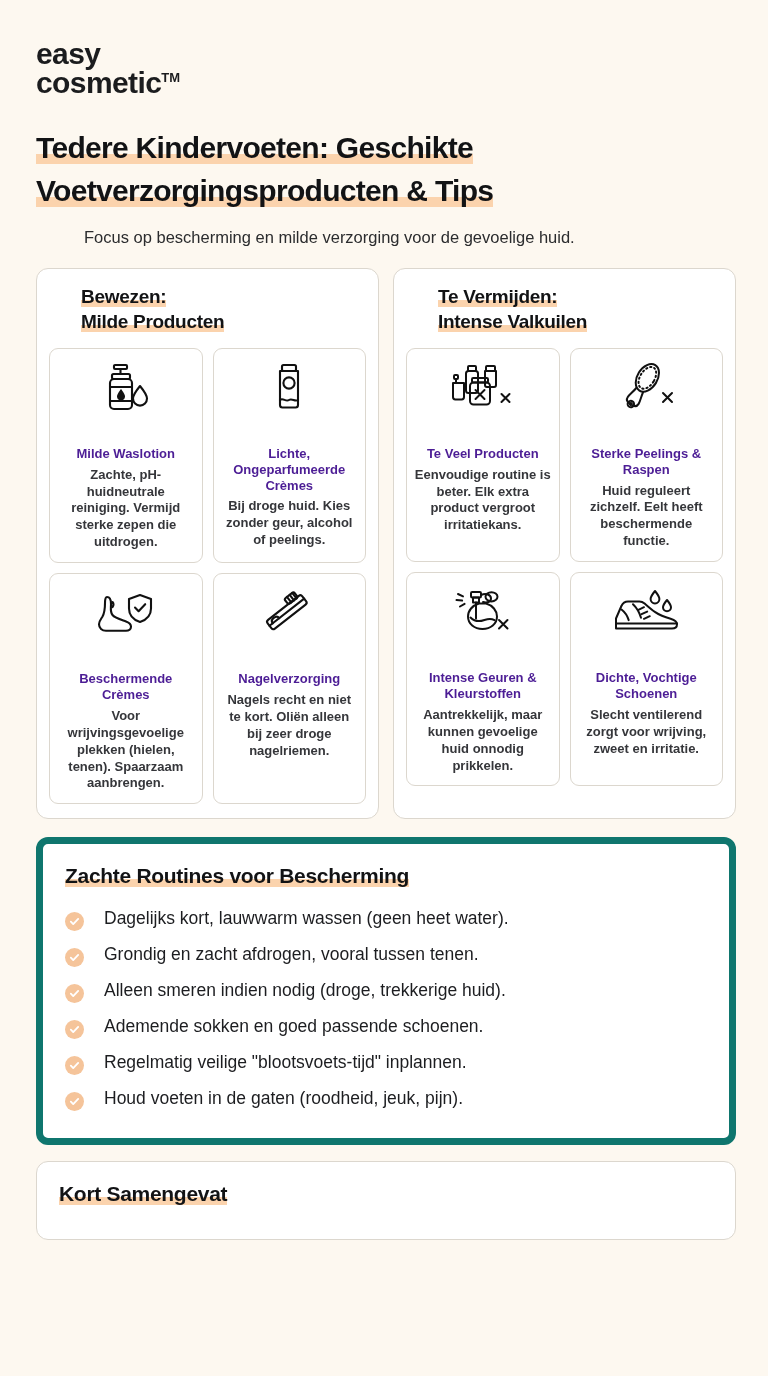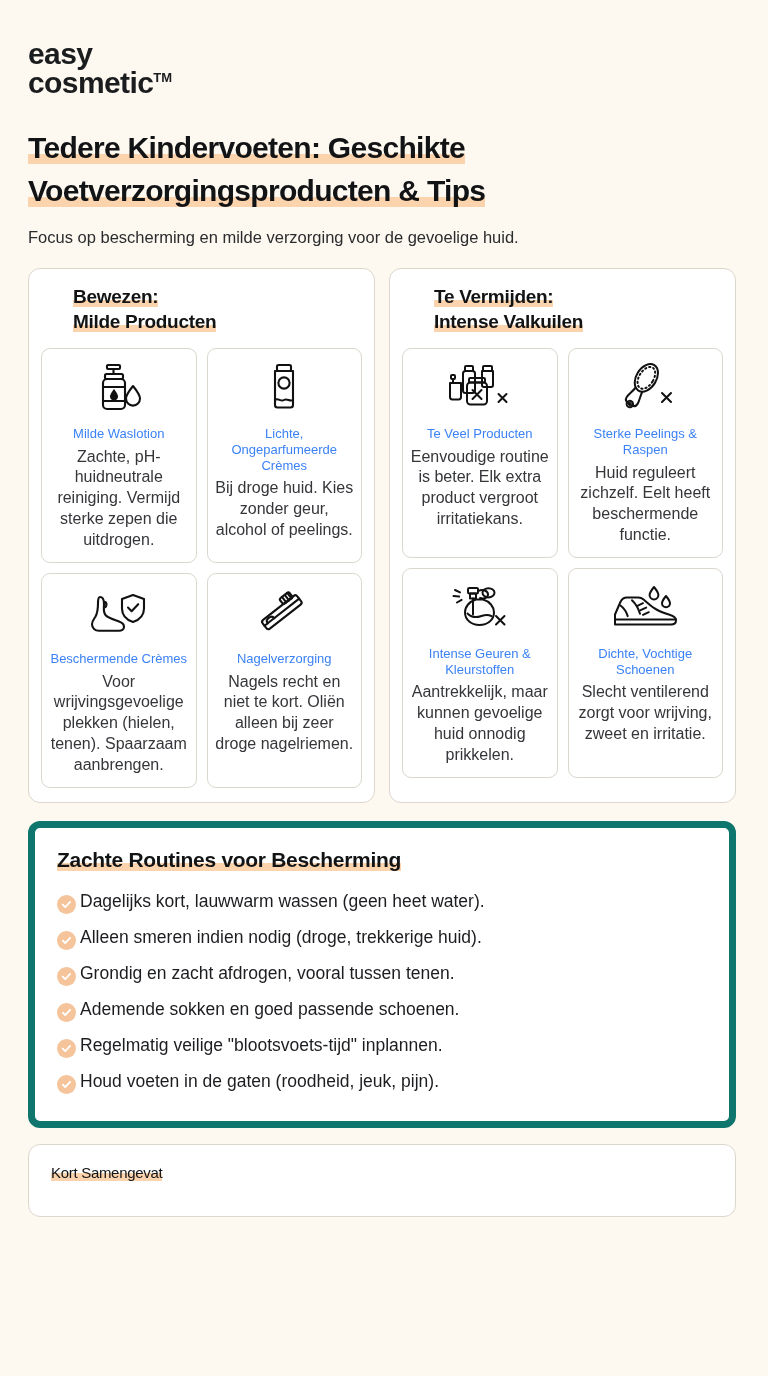--- a/index.html
+++ b/index.html
@@ -9,21 +9,21 @@
     height: 1376px;
     background: #FDF8F0;
     font-family: "Liberation Sans", sans-serif;
     color: #17181A;
     overflow: hidden;
   }
 
   .page {
     width: 768px;
     height: 1376px;
-    padding: 32px 32px 24px 28px;
+    padding: 32px 32px 24px 36px;
     position: relative;
     border-radius: 20px;
   }
 
   
   .logo {
     margin-top: 8px;
     margin-bottom: 30px;
     line-height: 0.95;
   }
@@ -54,20 +54,21 @@
     background: linear-gradient(to top, #FBD3AD 0px, #FBD3AD 10px, rgba(0,0,0,0) 10px);
     box-decoration-break: clone;
     -webkit-box-decoration-break: clone;
   }
   .subtitle {
     margin-top: 14px;
     font-size: 16.5px;
     color: #2B2C2E;
     line-height: 1.35;
     margin-bottom: 20px;
+    margin-left: 48px;
   }
 
   
   .cols {
     display: flex;
     gap: 14px;
     margin-bottom: 18px;
   }
   .col-card {
     flex: 1;
@@ -112,29 +113,31 @@
   .tile-icon {
     height: 62px;
     display: flex;
     align-items: center;
     justify-content: center;
     margin-bottom: 5px;
   }
   .tile-icon svg { display: block; }
   .tile-title {
     font-size: 13px;
-    font-weight: normal;
+    font-weight: bold;
     line-height: 1.22;
-    color: #3b82f6;
+    color: #4c1d95;
     margin-bottom: 5px;
+    margin-top: 20px;
   }
   .tile-desc {
-    font-size: 16px;
+    font-size: 13px;
     line-height: 1.3;
     color: #35363A;
+    font-weight: bold;
   }
 
   
   .wide-card {
     background: #FFFFFF;
     border: 7px solid #0f766e;
     border-radius: 12px;
     padding: 18px 22px 20px 22px;
     margin-bottom: 16px;
   }
@@ -147,21 +150,21 @@
     font-size: 21px;
     font-weight: bold;
     letter-spacing: -0.3px;
     color: #121315;
     background: linear-gradient(to top, #FBD3AD 0px, #FBD3AD 8px, rgba(0,0,0,0) 8px);
   }
   .routine-list { list-style: none; }
   .routine-item {
     display: flex;
     align-items: flex-start;
-    gap: 4px;
+    gap: 20px;
     padding: 6.5px 0;
   }
   .check-badge {
     flex: 0 0 auto;
     width: 19px;
     height: 19px;
     border-radius: 50%;
     background: #F5C49A;
     display: flex;
     align-items: center;
@@ -177,22 +180,22 @@
   
   .summary-card {
     background: #FFFFFF;
     border: 1px solid #DCD7CE;
     border-radius: 12px;
     padding: 18px 22px 22px 22px;
   }
   .summary-head { margin-bottom: 10px; line-height: 1.3; }
   .summary-head span {
     display: inline;
-    font-size: 15px;
-    font-weight: normal;
+    font-size: 21px;
+    font-weight: bold;
     letter-spacing: -0.3px;
     color: #121315;
     background: linear-gradient(to top, #FBD3AD 0px, #FBD3AD 8px, rgba(0,0,0,0) 8px);
   }
   .summary-body {
     font-size: 17.5px;
     line-height: 1.42;
     color: #1C1D20;
   }
   .accent {
@@ -381,29 +384,29 @@
             </svg>
         </span>
         <span class="routine-text">Dagelijks kort, lauwwarm wassen (geen heet water).</span>
       </li>
       <li class="routine-item">
         <span class="check-badge">
           <svg width="11" height="11" viewBox="0 0 12 12" fill="none" stroke="#FFFFFF" stroke-width="2" stroke-linecap="round" stroke-linejoin="round">
               <path d="M2 6.2l2.6 2.6L10 3.2"></path>
             </svg>
         </span>
+        <span class="routine-text">Grondig en zacht afdrogen, vooral tussen tenen.</span>
+      </li>
+      <li class="routine-item">
+        <span class="check-badge">
+          <svg width="11" height="11" viewBox="0 0 12 12" fill="none" stroke="#FFFFFF" stroke-width="2" stroke-linecap="round" stroke-linejoin="round">
+              <path d="M2 6.2l2.6 2.6L10 3.2"></path>
+            </svg>
+        </span>
         <span class="routine-text">Alleen smeren indien nodig (droge, trekkerige huid).</span>
-      </li>
-      <li class="routine-item">
-        <span class="check-badge">
-          <svg width="11" height="11" viewBox="0 0 12 12" fill="none" stroke="#FFFFFF" stroke-width="2" stroke-linecap="round" stroke-linejoin="round">
-              <path d="M2 6.2l2.6 2.6L10 3.2"></path>
-            </svg>
-        </span>
-        <span class="routine-text">Grondig en zacht afdrogen, vooral tussen tenen.</span>
       </li>
       <li class="routine-item">
         <span class="check-badge">
           <svg width="11" height="11" viewBox="0 0 12 12" fill="none" stroke="#FFFFFF" stroke-width="2" stroke-linecap="round" stroke-linejoin="round">
               <path d="M2 6.2l2.6 2.6L10 3.2"></path>
             </svg>
         </span>
         <span class="routine-text">Ademende sokken en goed passende schoenen.</span>
       </li>
       <li class="routine-item">

